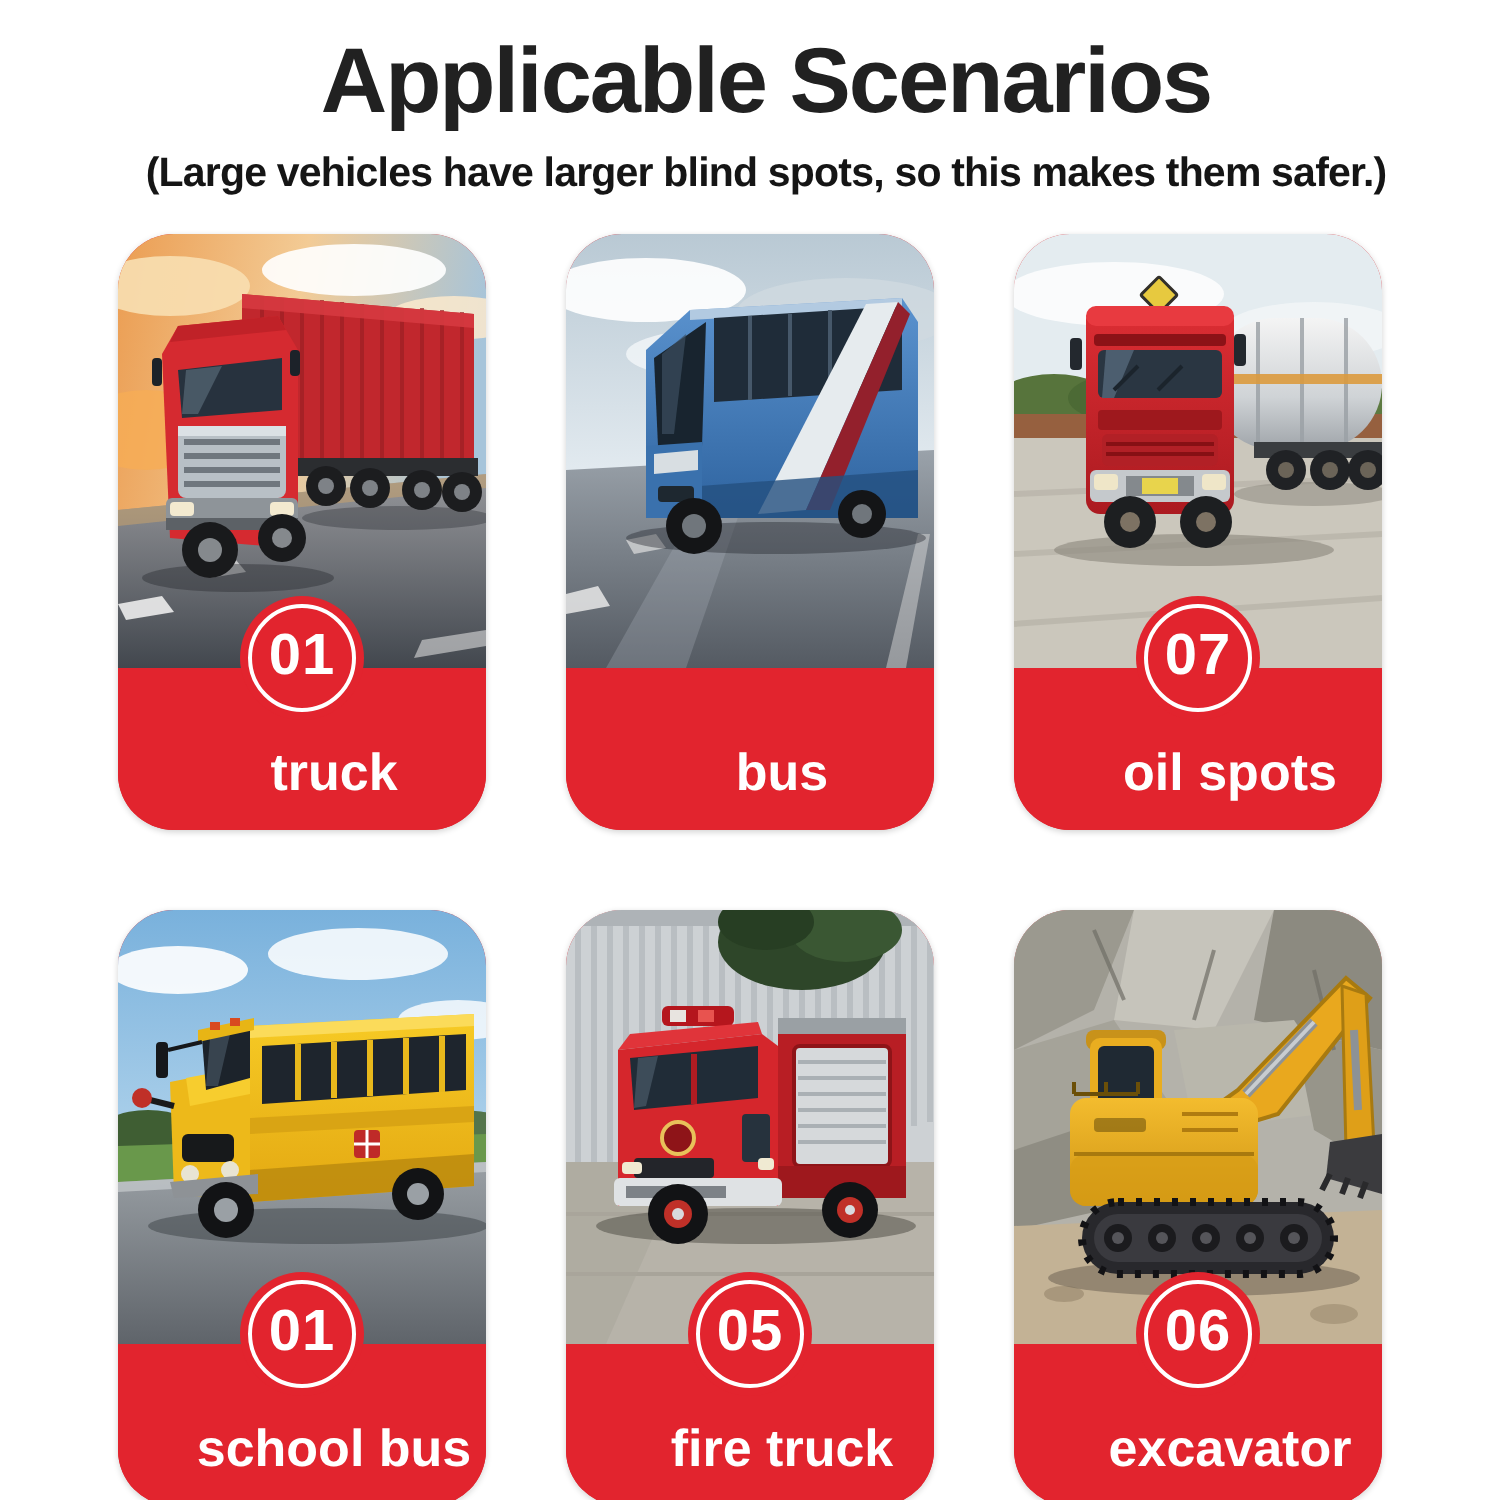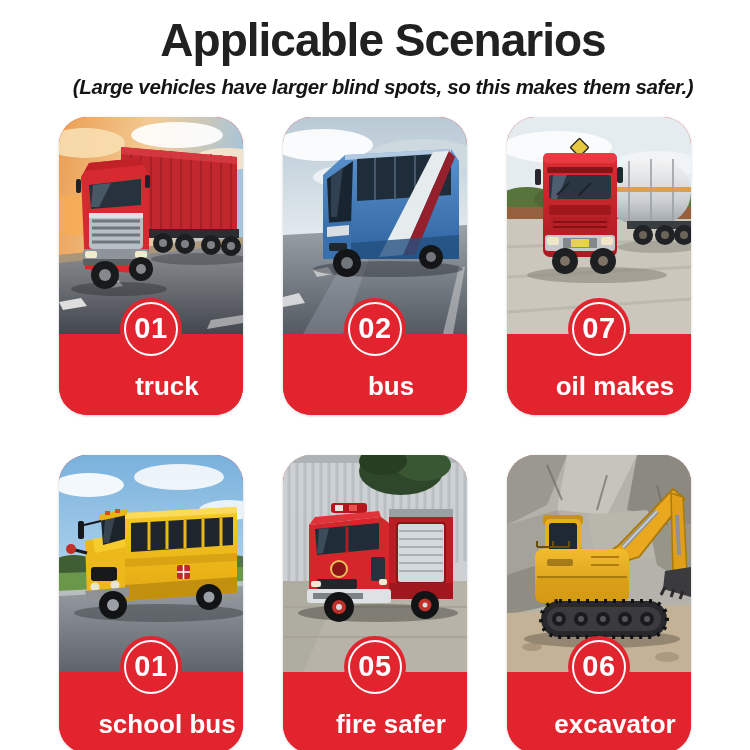--- a/index.html
+++ b/index.html
@@ -13,21 +13,20 @@
   .header{text-align:center;padding-left:16px;}
   .title{
     margin:14px 0 0 0;
     font-size:46px;font-weight:800;letter-spacing:-1px;
     color:var(--title-text,#212121);line-height:1.15;
   }
   .subtitle{
     margin:8px 0 0 0;
     font-size:20.5px;font-weight:bold;letter-spacing:-0.4px;
     color:#151515;
-    font-style:italic;
   }
   .grid{
     margin:18px auto 0 auto;
     width:586px;
     display:grid;
     grid-template-columns:repeat(3,184px);
     column-gap:17px;row-gap:20px;
     justify-content:center;
     gap:40px;
   }
@@ -180,23 +179,20 @@
           <polygon points="40,106 68,104 68,142 40,142" fill="#3a71ad"></polygon>
           <polygon points="44,110 66,108 66,118 44,120" fill="#d8dee2"></polygon>
           <rect x="46" y="126" width="18" height="8" rx="2" fill="#1e2830"></rect>
           <circle cx="64" cy="146" r="14" fill="#141517"></circle>
             <circle cx="64" cy="146" r="6" fill="#70767c"></circle>
           <circle cx="148" cy="140" r="12" fill="#141517"></circle>
             <circle cx="148" cy="140" r="5" fill="#70767c"></circle>
         </svg>
       </div>
       <div class="band"></div>
-      <div class="badge">
-        <span class="badge-num">02</span>
-      </div>
       <div class="label">bus</div>
     </div>
 
     <div class="card">
       <div class="photo" title="red tractor truck with silver oil tank trailer on concrete road">
         <svg viewBox="0 0 184 217" preserveAspectRatio="xMidYMid slice">
           <defs>
             <linearGradient id="s3tank" x1="0" y1="0" x2="0" y2="1">
               <stop offset="0" stop-color="#f4f4f4"></stop>
                 <stop offset="0.6" stop-color="#cfd3d6"></stop>
@@ -248,21 +244,21 @@
           <circle cx="58" cy="144" r="13" fill="#1d1f21"></circle>
             <circle cx="58" cy="144" r="5" fill="#7d7263"></circle>
           <circle cx="96" cy="144" r="13" fill="#1d1f21"></circle>
             <circle cx="96" cy="144" r="5" fill="#7d7263"></circle>
         </svg>
       </div>
       <div class="band"></div>
       <div class="badge">
         <span class="badge-num">07</span>
       </div>
-      <div class="label">oil makes</div>
+      <div class="label">oil spots</div>
     </div>
 
     <div class="card">
       <div class="photo" title="yellow school bus on a road with grass and blue sky">
         <svg viewBox="0 0 184 217" preserveAspectRatio="xMidYMid slice">
           <defs>
             <linearGradient id="s4sky" x1="0" y1="0" x2="0" y2="1">
               <stop offset="0" stop-color="#79b1dc"></stop>
                 <stop offset="1" stop-color="#d9ecf7"></stop>
             </linearGradient>
@@ -361,21 +357,21 @@
             <circle cx="56" cy="152" r="3" fill="#d8dadd"></circle>
           <circle cx="142" cy="150" r="14" fill="#121315"></circle>
             <circle cx="142" cy="150" r="6.5" fill="#c03028"></circle>
             <circle cx="142" cy="150" r="2.5" fill="#d8dadd"></circle>
         </svg>
       </div>
       <div class="band"></div>
       <div class="badge">
         <span class="badge-num">05</span>
       </div>
-      <div class="label">fire safer</div>
+      <div class="label">fire truck</div>
     </div>
 
     <div class="card">
       <div class="photo" title="yellow crawler excavator working at a rock quarry">
         <svg viewBox="0 0 184 217" preserveAspectRatio="xMidYMid slice">
           <defs>
             <linearGradient id="s6body" x1="0" y1="0" x2="0" y2="1">
               <stop offset="0" stop-color="#f3bc2e"></stop>
                 <stop offset="1" stop-color="#cf9414"></stop>
             </linearGradient>

